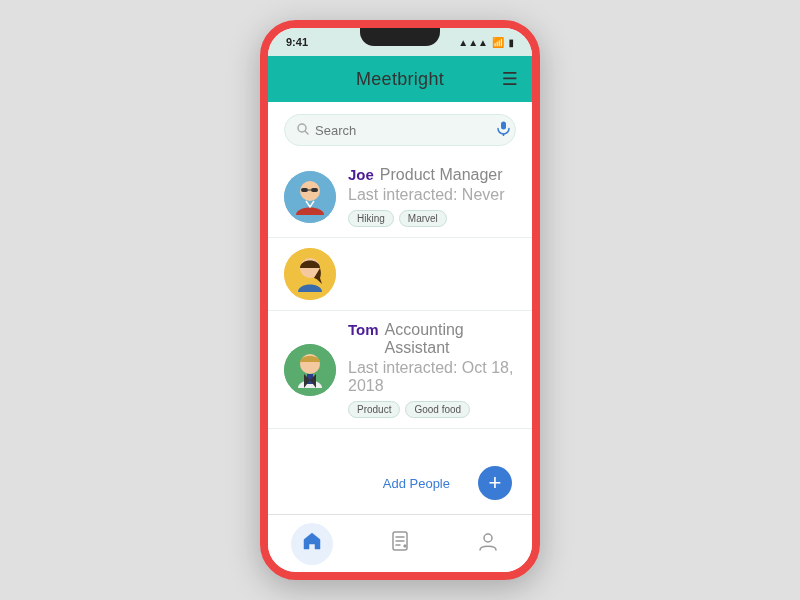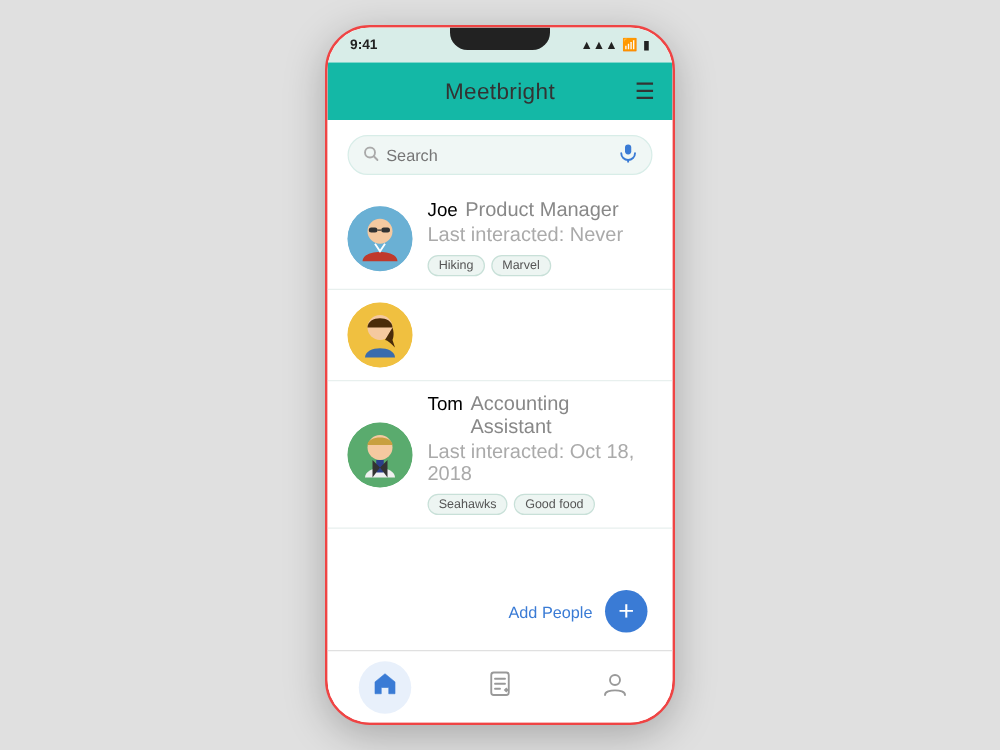--- a/index.html
+++ b/index.html
@@ -11,21 +11,21 @@
       width: 800px;
       height: 600px;
       font-family: -apple-system, BlinkMacSystemFont, 'Segoe UI', sans-serif;
     }
 
     .phone-frame {
       width: 280px;
       height: 560px;
       background: #ffffff;
       border-radius: 36px;
-      border: 2px solid #ef4444;
+      border: 8px solid #ef4444;
       overflow: hidden;
       display: flex;
       flex-direction: column;
       position: relative;
       box-shadow: 0 8px 32px rgba(0,0,0,0.25);
     }
 
     .status-bar {
       background: #d8ede8;
       height: 28px;
@@ -169,22 +169,22 @@
       flex-direction: column;
       gap: 2px;
     }
     .person-name-row {
       display: flex;
       align-items: baseline;
       gap: 6px;
     }
     .person-name {
       font-size: 15px;
-      font-weight: 400;
-      color: #000000;
+      font-weight: 700;
+      color: #4c1d95;
     }
     .person-role {
       font-size: 16px;
       color: #888;
       font-weight: 400;
     }
     .person-last {
       font-size: 16px;
       color: #aaa;
     }
@@ -201,21 +201,21 @@
       padding: 2px 8px;
       font-size: 10px;
       color: #555;
     }
 
     .add-people-row {
       display: flex;
       align-items: center;
       justify-content: flex-end;
       padding: 10px 20px 14px;
-      gap: 10px;
+      gap: 28px;
     }
     .add-people-label {
       font-size: 13px;
       color: #3a7bd5;
     }
     .add-people-btn {
       width: 34px;
       height: 34px;
       border-radius: 50%;
       background: #3a7bd5;
@@ -367,21 +367,21 @@
             <path d="M32 30 L26 36 L32 44" fill="#333"></path>
           </svg>
         </div>
         <div class="person-info">
           <div class="person-name-row">
             <span class="person-name">Tom</span>
             <span class="person-role">Accounting Assistant</span>
           </div>
           <span class="person-last">Last interacted: Oct 18, 2018</span>
           <div class="tags">
-            <span class="tag">Seahawks</span>
+            <span class="tag">Product</span>
             <span class="tag">Good food</span>
           </div>
         </div>
       </div>
 
       <div style="flex:1"></div>
 
       <div class="add-people-row">
         <span class="add-people-label">Add People</span>
         <button class="add-people-btn">+</button>

